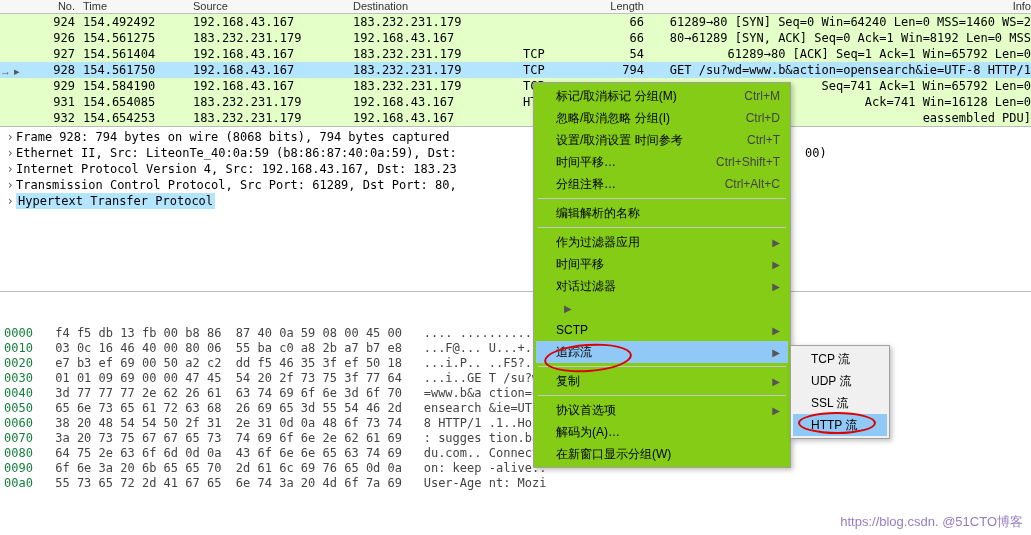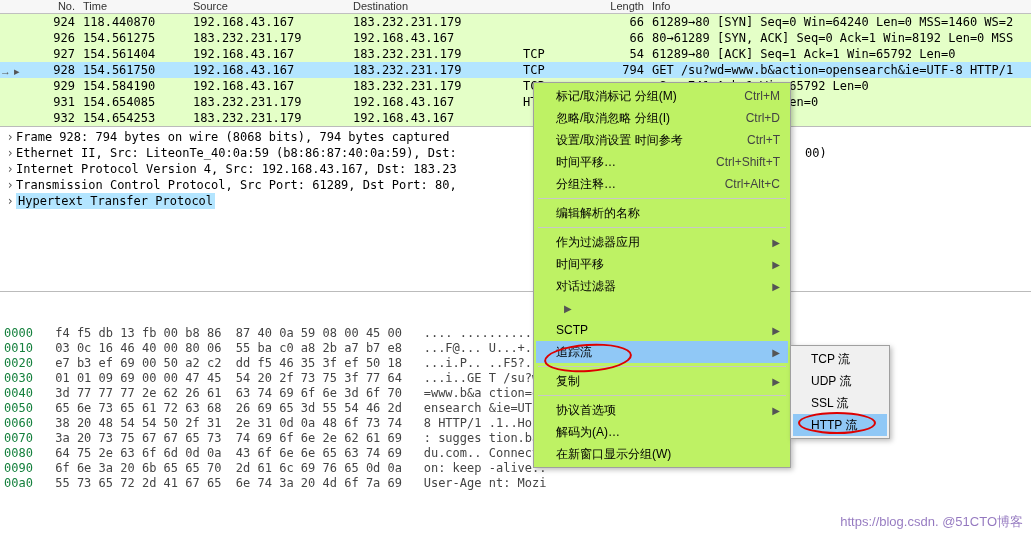--- a/index.html
+++ b/index.html
@@ -31,21 +31,21 @@
     font-family: Consolas, monospace;
     font-size: 12px;
     white-space: pre;
   }
   .col-no    { width: 75px; padding-left: 30px; text-align: right; }
   .col-time  { width: 110px; padding-left: 8px; }
   .col-src   { width: 160px; padding-left: 8px; }
   .col-dst   { width: 170px; padding-left: 8px; }
   .col-proto { width: 75px; padding-left: 8px; margin-top: 32px; }
   .col-len   { width: 58px; text-align: right; padding-right: 4px;}
-  .col-info  { flex: 1; padding-left: 4px; overflow: hidden; }
+  .col-info  { flex: 1; padding-left: 4px; overflow: hidden; text-align: right; }
   .bg-green  { background: #e4ffc7; }
   .bg-sel    { background: #b3e5ff; }
   .arrow-marker {
     position: absolute;
     left: 0px;
     font-size: 11px;
     color: #555;
     pointer-events: none;
   }
   
@@ -77,21 +77,21 @@
     white-space: pre;
     color: #444;
   }
   .hex-off { color: #15803d; display:inline-block; width:44px; }
   
   .menu {
     position: absolute;
     top: 82px;
     left: 533px;
     width: 258px;
-    background: #bef264;
+    background: #84cc16;
     border: 1px solid #a0a0a0;
     box-shadow: 2px 2px 5px rgba(0,0,0,.25);
     font-size: 12px;
     padding: 2px;
   }
   .menu-item {
     display: flex;
     align-items: center;
     height: 22px;
     padding: 0 8px 0 20px;
@@ -140,21 +140,21 @@
   <div class="pl-header">
     <div class="col-no">No.</div>
     <div class="col-time">Time</div>
     <div class="col-src">Source</div>
     <div class="col-dst">Destination</div>
     <div class="col-proto">Protocol</div>
     <div class="col-len">Length</div>
     <div class="col-info">Info</div>
   </div>
   <div id="packet-rows">
-      <div class="pl-row bg-green"><div class="col-no">924</div><div class="col-time">118.440870</div><div class="col-src">192.168.43.167</div><div class="col-dst">183.232.231.179</div><div class="col-proto">TCP</div><div class="col-len">66</div><div class="col-info">61289→80 [SYN] Seq=0 Win=64240 Len=0 MSS=1460 WS=2</div></div>
+      <div class="pl-row bg-green"><div class="col-no">924</div><div class="col-time">154.492492</div><div class="col-src">192.168.43.167</div><div class="col-dst">183.232.231.179</div><div class="col-proto">TCP</div><div class="col-len">66</div><div class="col-info">61289→80 [SYN] Seq=0 Win=64240 Len=0 MSS=1460 WS=2</div></div>
       <div class="pl-row bg-green"><div class="col-no">926</div><div class="col-time">154.561275</div><div class="col-src">183.232.231.179</div><div class="col-dst">192.168.43.167</div><div class="col-proto">TCP</div><div class="col-len">66</div><div class="col-info">80→61289 [SYN, ACK] Seq=0 Ack=1 Win=8192 Len=0 MSS</div></div>
       <div class="pl-row bg-green"><div class="col-no">927</div><div class="col-time">154.561404</div><div class="col-src">192.168.43.167</div><div class="col-dst">183.232.231.179</div><div class="col-proto">TCP</div><div class="col-len">54</div><div class="col-info">61289→80 [ACK] Seq=1 Ack=1 Win=65792 Len=0</div></div>
       <div class="pl-row bg-sel"><div class="col-no">928</div><div class="col-time">154.561750</div><div class="col-src">192.168.43.167</div><div class="col-dst">183.232.231.179</div><div class="col-proto">HTTP</div><div class="col-len">794</div><div class="col-info">GET /su?wd=www.b&amp;action=opensearch&amp;ie=UTF-8 HTTP/1</div></div>
       <div class="pl-row bg-green"><div class="col-no">929</div><div class="col-time">154.584190</div><div class="col-src">192.168.43.167</div><div class="col-dst">183.232.231.179</div><div class="col-proto"></div><div class="col-len"></div><div class="col-info"> Seq=741 Ack=1 Win=65792 Len=0</div></div>
       <div class="pl-row bg-green"><div class="col-no">931</div><div class="col-time">154.654085</div><div class="col-src">183.232.231.179</div><div class="col-dst">192.168.43.167</div><div class="col-proto"></div><div class="col-len"></div><div class="col-info">Ack=741 Win=16128 Len=0</div></div>
       <div class="pl-row bg-green"><div class="col-no">932</div><div class="col-time">154.654253</div><div class="col-src">183.232.231.179</div><div class="col-dst">192.168.43.167</div><div class="col-proto"></div><div class="col-len"></div><div class="col-info">eassembled PDU]</div></div>
     </div>
 </div>
 
 <div class="details">

